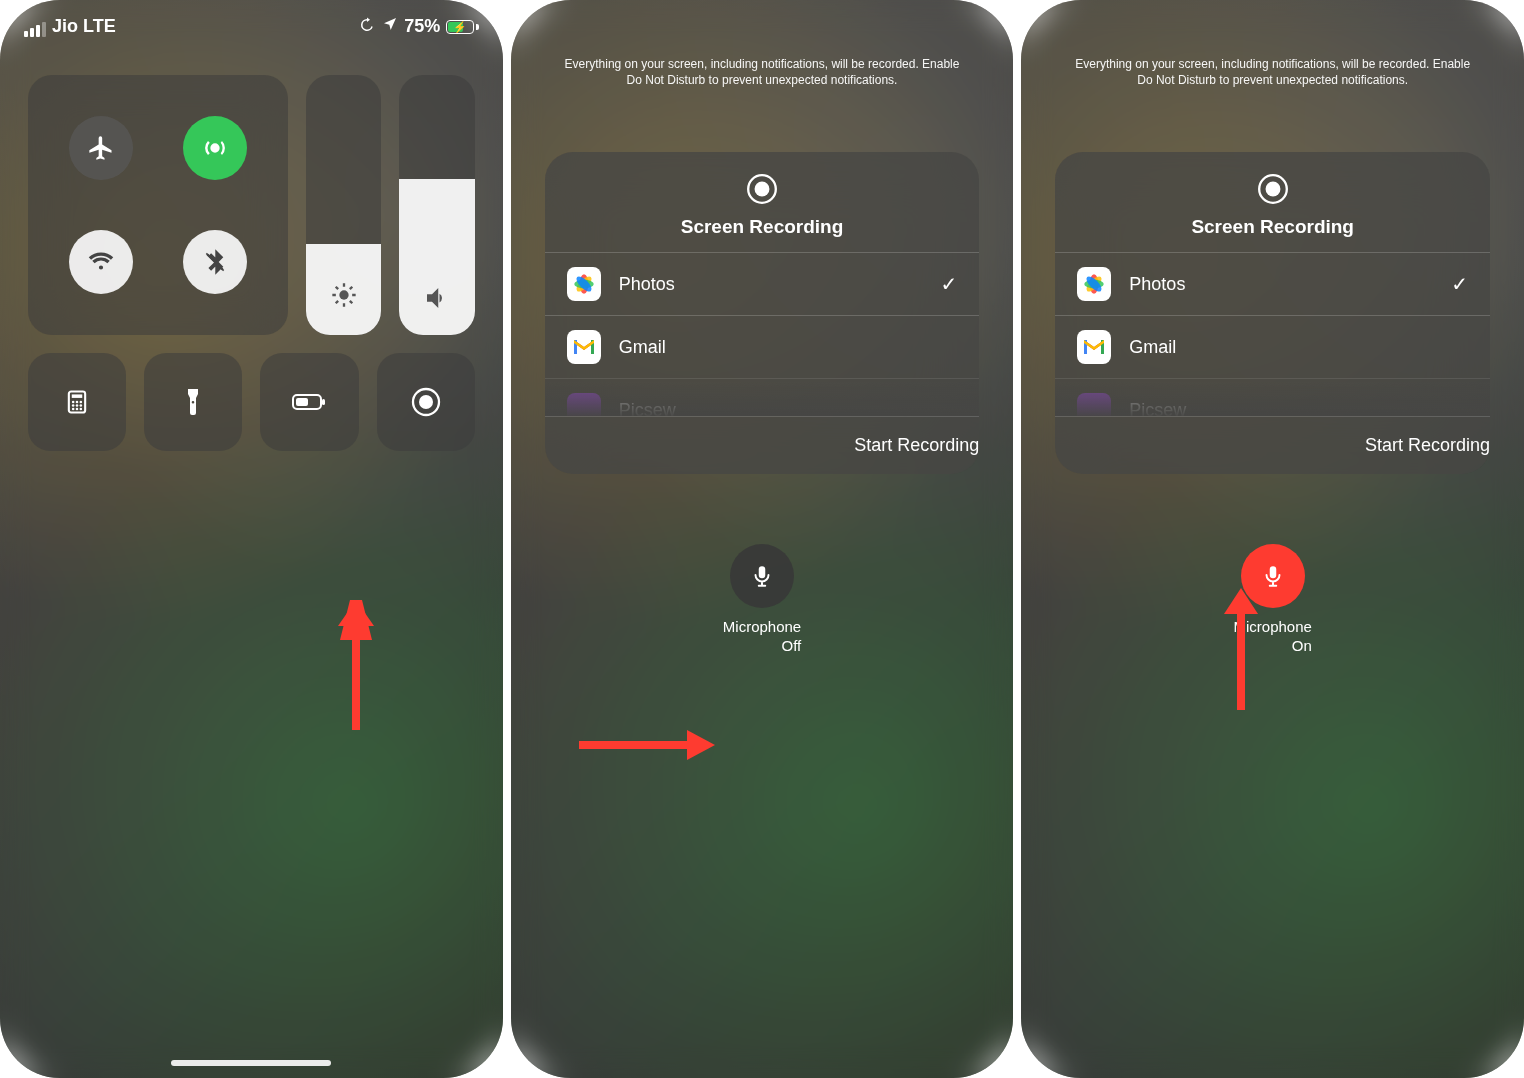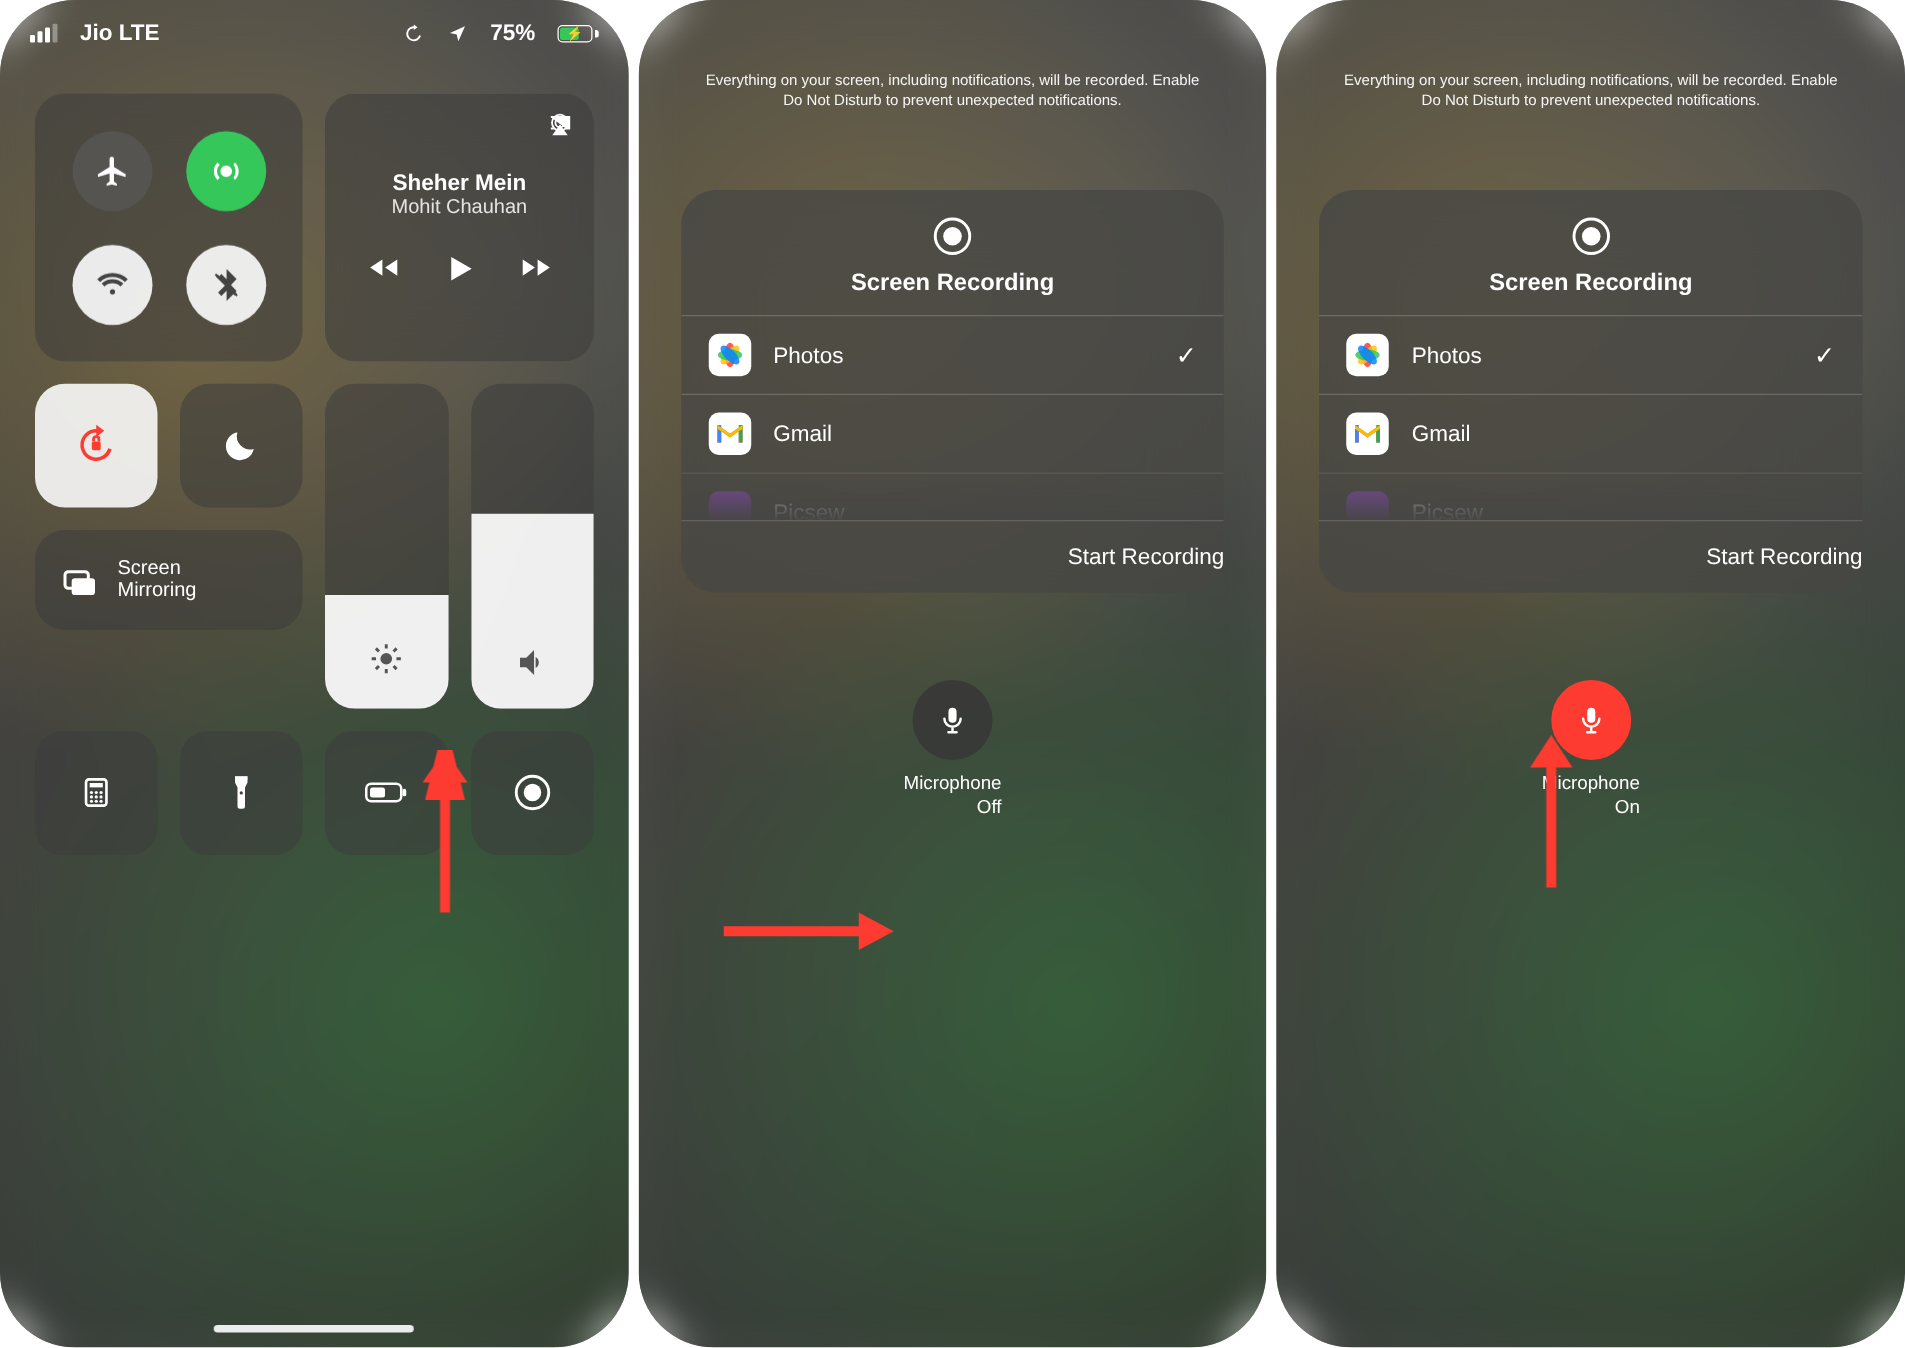--- a/index.html
+++ b/index.html
@@ -1,21 +1,21 @@
 <!DOCTYPE html>
 <html><head>
 <meta charset="utf-8">
 <style>
 *{margin:0;padding:0;box-sizing:border-box;font-family:-apple-system,BlinkMacSystemFont,"Segoe UI",Helvetica,Arial,sans-serif;-webkit-font-smoothing:antialiased}
 body{background:#fff;width:1524px;height:1078px;display:flex;gap:8px;padding:0;overflow:hidden}
 .phone{flex:1;border-radius:60px;background:radial-gradient(circle at 30% 25%,rgba(255,200,60,.25),transparent 40%),radial-gradient(circle at 70% 75%,rgba(60,180,70,.35),transparent 45%),radial-gradient(circle at 80% 20%,rgba(150,150,150,.3),transparent 40%),linear-gradient(135deg,#5a5954,#4b4a46 40%,#3f4540 70%,#383834);position:relative;overflow:hidden;color:#fff}
 .phone::before{content:"";position:absolute;inset:0;background:rgba(20,20,20,.15);backdrop-filter:blur(14px)}
 .phone>*{position:relative}
 .status-bar{display:flex;justify-content:space-between;align-items:center;padding:16px 24px 10px;font-size:18px;font-weight:600}
-.status-left,.status-right{display:flex;align-items:center;gap:18px}
+.status-left,.status-right{display:flex;gap:6px}
 .signal{display:flex;align-items:flex-end;gap:2px}
 .signal span{width:4px;background:#fff;border-radius:1px}
 .signal span:nth-child(1){height:6px}
 .signal span:nth-child(2){height:9px}
 .signal span:nth-child(3){height:12px}
 .signal span:nth-child(4){height:15px;background:rgba(255,255,255,.35)}
 .battery{display:inline-flex;align-items:center;gap:2px}
 .battery-body{width:28px;height:14px;border:1.5px solid #fff;border-radius:4px;position:relative;overflow:hidden}
 .battery-fill{position:absolute;left:1px;top:1px;bottom:1px;width:57%;background:#35c759;border-radius:2px}
 .battery-tip{width:2.5px;height:6px;background:#fff;border-radius:0 2px 2px 0}
@@ -128,65 +128,21 @@
           </svg>
       </div>
       <div class="round-btn" style="background:rgba(245,245,245,.94)">
         <svg width="26" height="26" viewBox="0 0 24 24">
             <path fill="#444" d="M13 2v7.6L8.4 5 7 6.4 12.6 12 7 17.6 8.4 19 13 14.4V22l5.6-5.6L14.4 12l4.2-4.4L13 2zm2 4.8 1.8 1.6L15 10V6.8zm0 10.4V14l1.8 1.6L15 17.2zM4 4l16 16" stroke="#444" stroke-width="1.5"></path>
             <line x1="5" y1="5" x2="19" y2="19" stroke="#444" stroke-width="2"></line>
           </svg>
       </div>
     </div>
 
-    <div class="tile media">
-      <svg class="airplay" width="22" height="22" viewBox="0 0 24 24">
-          <path class="ico" fill="none" stroke="#fff" stroke-width="1.8" d="M4 5h16v10h-3M7 15H4M12 13l5 7H7l5-7z"></path>
-          <circle cx="12" cy="10" r="4" fill="none" stroke="#fff" stroke-width="1.6"></circle>
-          <circle cx="12" cy="10" r="7" fill="none" stroke="#fff" stroke-width="1.6"></circle>
-        </svg>
-      <div class="media-title">Sheher Mein</div>
-      <div class="media-artist">Mohit Chauhan</div>
-      <div class="media-controls">
-        <svg width="26" height="26" viewBox="0 0 24 24">
-            <path class="ico" d="M11 6v12L2 12l9-6zm11 0v12l-9-6 9-6z"></path>
-          </svg>
-        <svg width="28" height="28" viewBox="0 0 24 24">
-            <path class="ico" d="M6 4l14 8-14 8V4z"></path>
-          </svg>
-        <svg width="26" height="26" viewBox="0 0 24 24">
-            <path class="ico" d="M2 6l9 6-9 6V6zm11 0l9 6-9 6V6z"></path>
-          </svg>
-      </div>
-    </div>
-
-    <div style="display:flex;flex-direction:column;gap:18px">
-      <div class="row2">
-        <div class="square light">
-          <svg width="34" height="34" viewBox="0 0 24 24">
-              <path fill="#fe3b30" d="M12 3a9 9 0 1 0 8.7 11.4l-2-.5A7 7 0 1 1 12 5v2.5L16.5 4 12 .5V3z"></path>
-              <rect x="9.5" y="10" width="5" height="5" rx="1" fill="#fe3b30"></rect>
-              <path fill="none" stroke="#fe3b30" stroke-width="1.6" d="M10.5 10V8.8a1.5 1.5 0 0 1 3 0V10"></path>
-            </svg>
-        </div>
-        <div class="square dark">
-          <svg width="30" height="30" viewBox="0 0 24 24">
-              <path class="ico" d="M20 14.5A8.5 8.5 0 0 1 9.5 4 8.6 8.6 0 0 0 9 4a9 9 0 1 0 11 10.5z"></path>
-            </svg>
-        </div>
-      </div>
-      <div class="mirroring">
-        <svg width="32" height="32" viewBox="0 0 24 24">
-            <rect x="3" y="7" width="14" height="10" rx="2" fill="none" stroke="#fff" stroke-width="1.8"></rect>
-            <rect x="7" y="11" width="14" height="10" rx="2" fill="#fff"></rect>
-          </svg>
-        <span style="white-space:pre-line">Screen
-Mirroring</span>
-      </div>
-    </div>
+
 
     <div class="sliders">
       <div class="slider brightness">
         <div class="fill"></div>
         <div class="icon-top">
             <svg width="28" height="28" viewBox="0 0 24 24">
               <circle cx="12" cy="12" r="4" fill="#555"></circle>
               <g stroke="#555" stroke-width="2">
                 <line x1="12" y1="2" x2="12" y2="5"></line>
                 <line x1="12" y1="19" x2="12" y2="22"></line>

